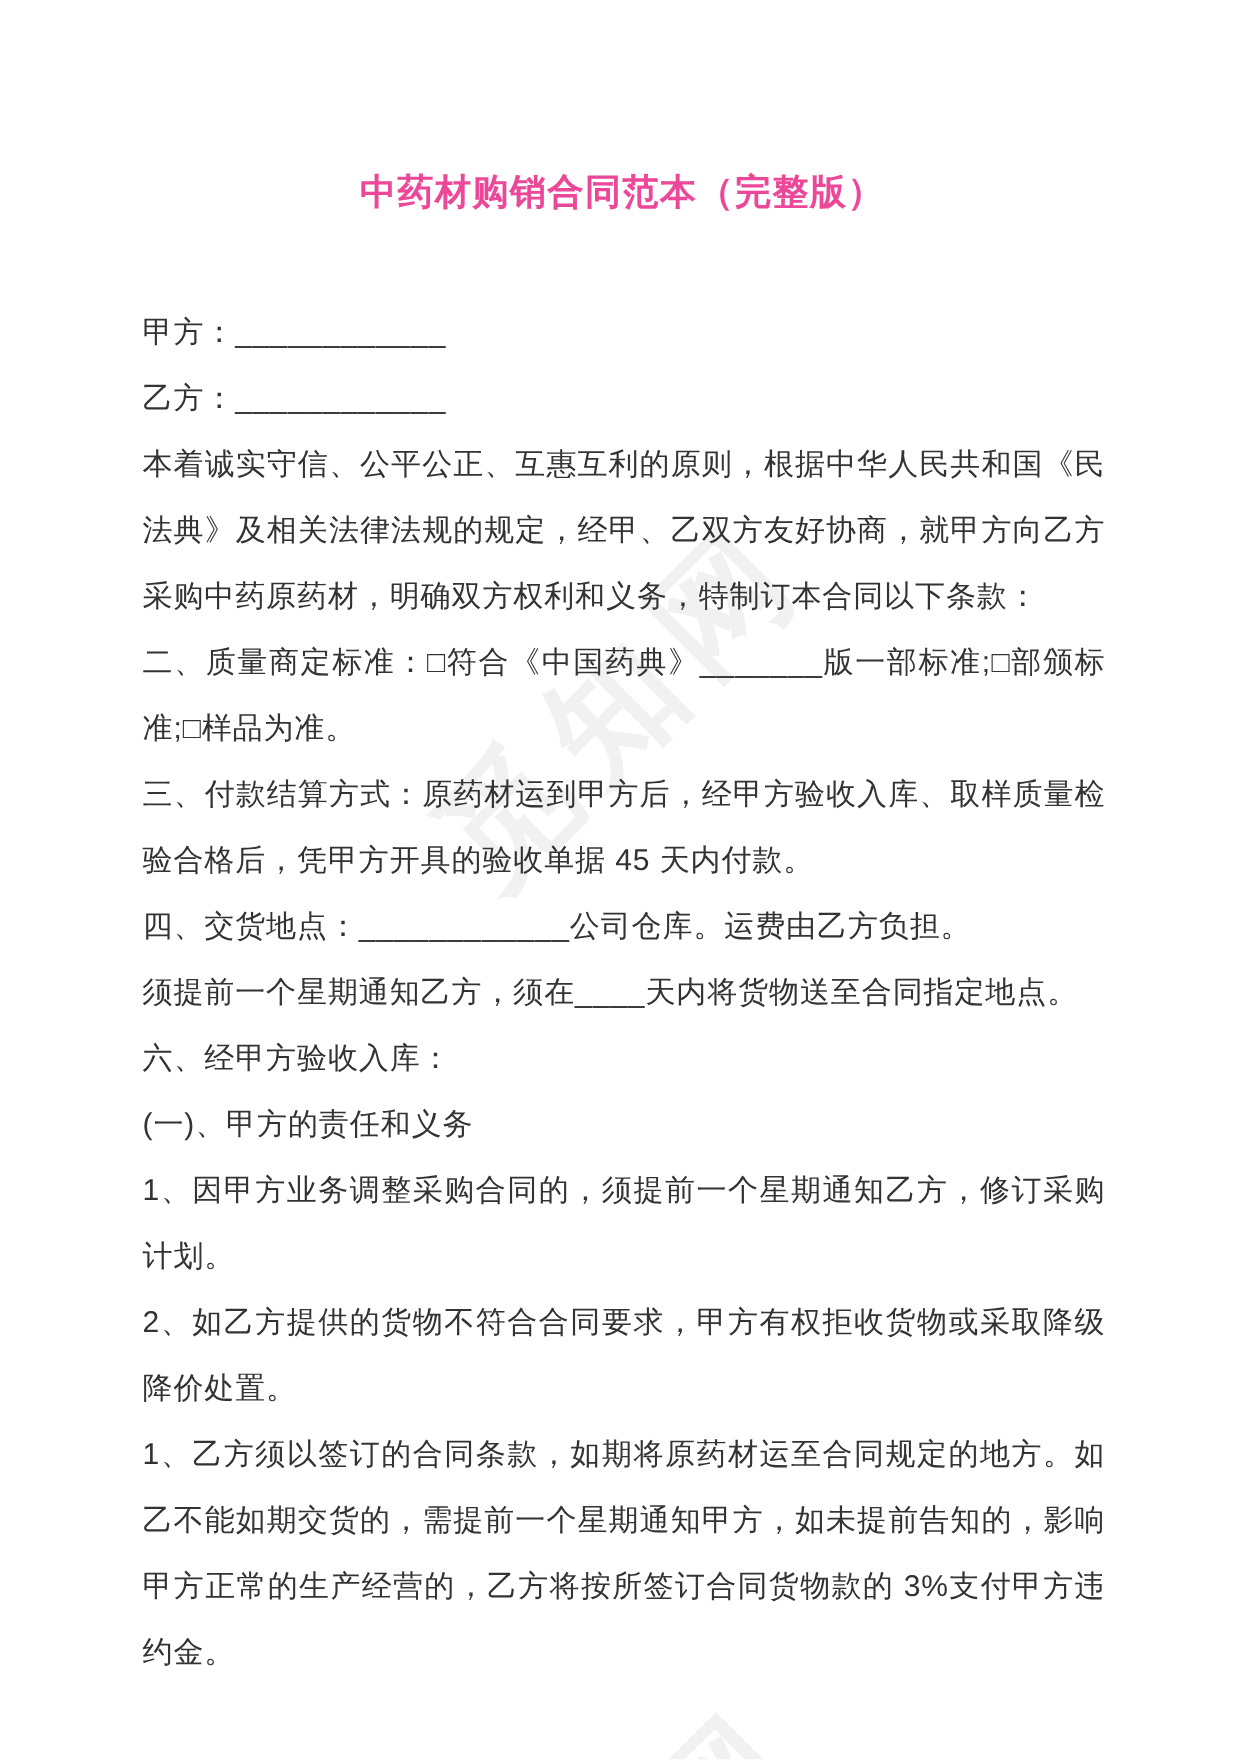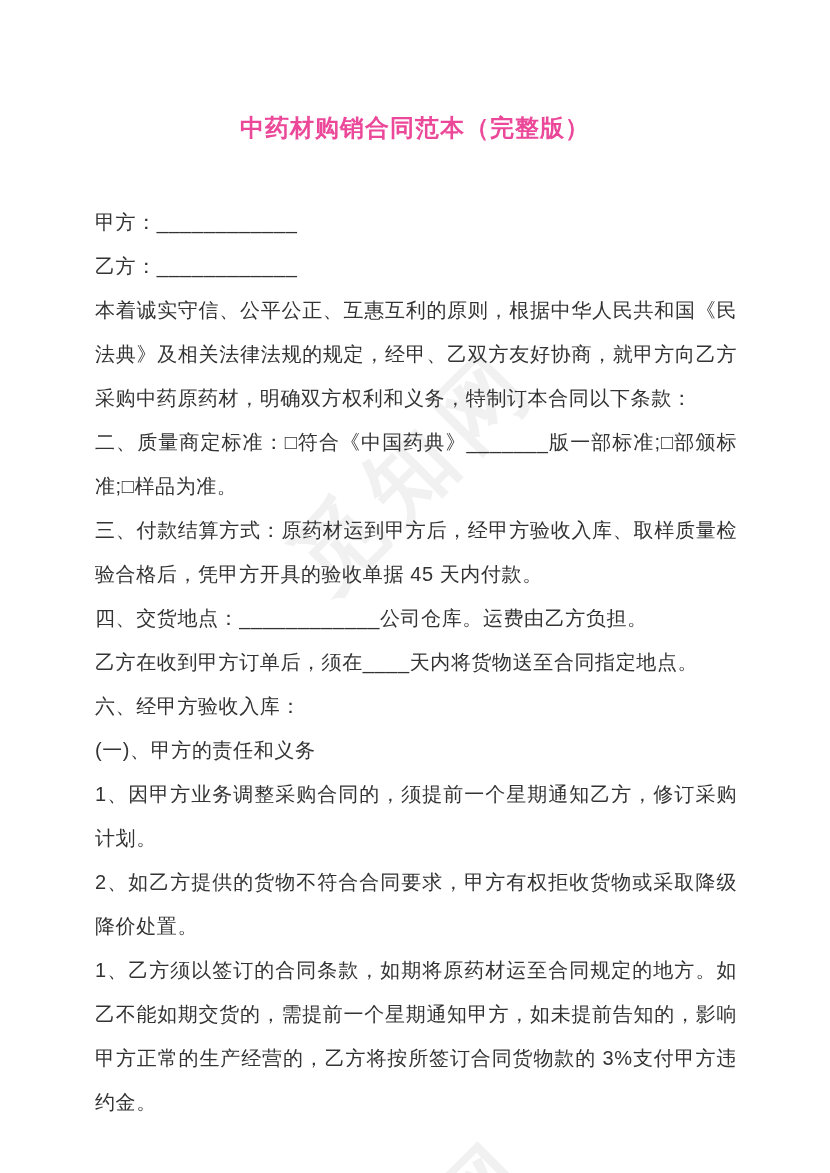--- a/index.html
+++ b/index.html
@@ -71,21 +71,21 @@
 
   <h1 class="doc-title">中药材购销合同范本（完整版）</h1>
 
   <div class="content">
     <p>甲方：____________</p>
     <p>乙方：____________</p>
     <p>本着诚实守信、公平公正、互惠互利的原则，根据中华人民共和国《民法典》及相关法律法规的规定，经甲、乙双方友好协商，就甲方向乙方采购中药原药材，明确双方权利和义务，特制订本合同以下条款：</p>
     <p>二、质量商定标准：□符合《中国药典》_______版一部标准;□部颁标准;□样品为准。</p>
     <p>三、付款结算方式：原药材运到甲方后，经甲方验收入库、取样质量检验合格后，凭甲方开具的验收单据 45 天内付款。</p>
     <p>四、交货地点：____________公司仓库。运费由乙方负担。</p>
-    <p>乙方在收到甲方订单后，须在____天内将货物送至合同指定地点。</p>
+    <p>须提前一个星期通知乙方，须在____天内将货物送至合同指定地点。</p>
     <p>六、经甲方验收入库：</p>
     <p>(一)、甲方的责任和义务</p>
     <p>1、因甲方业务调整采购合同的，须提前一个星期通知乙方，修订采购计划。</p>
     <p>2、如乙方提供的货物不符合合同要求，甲方有权拒收货物或采取降级降价处置。</p>
     <p>1、乙方须以签订的合同条款，如期将原药材运至合同规定的地方。如乙不能如期交货的，需提前一个星期通知甲方，如未提前告知的，影响甲方正常的生产经营的，乙方将按所签订合同货物款的 3%支付甲方违约金。</p>
   </div>
 
 </div>
 
 </body></html>

